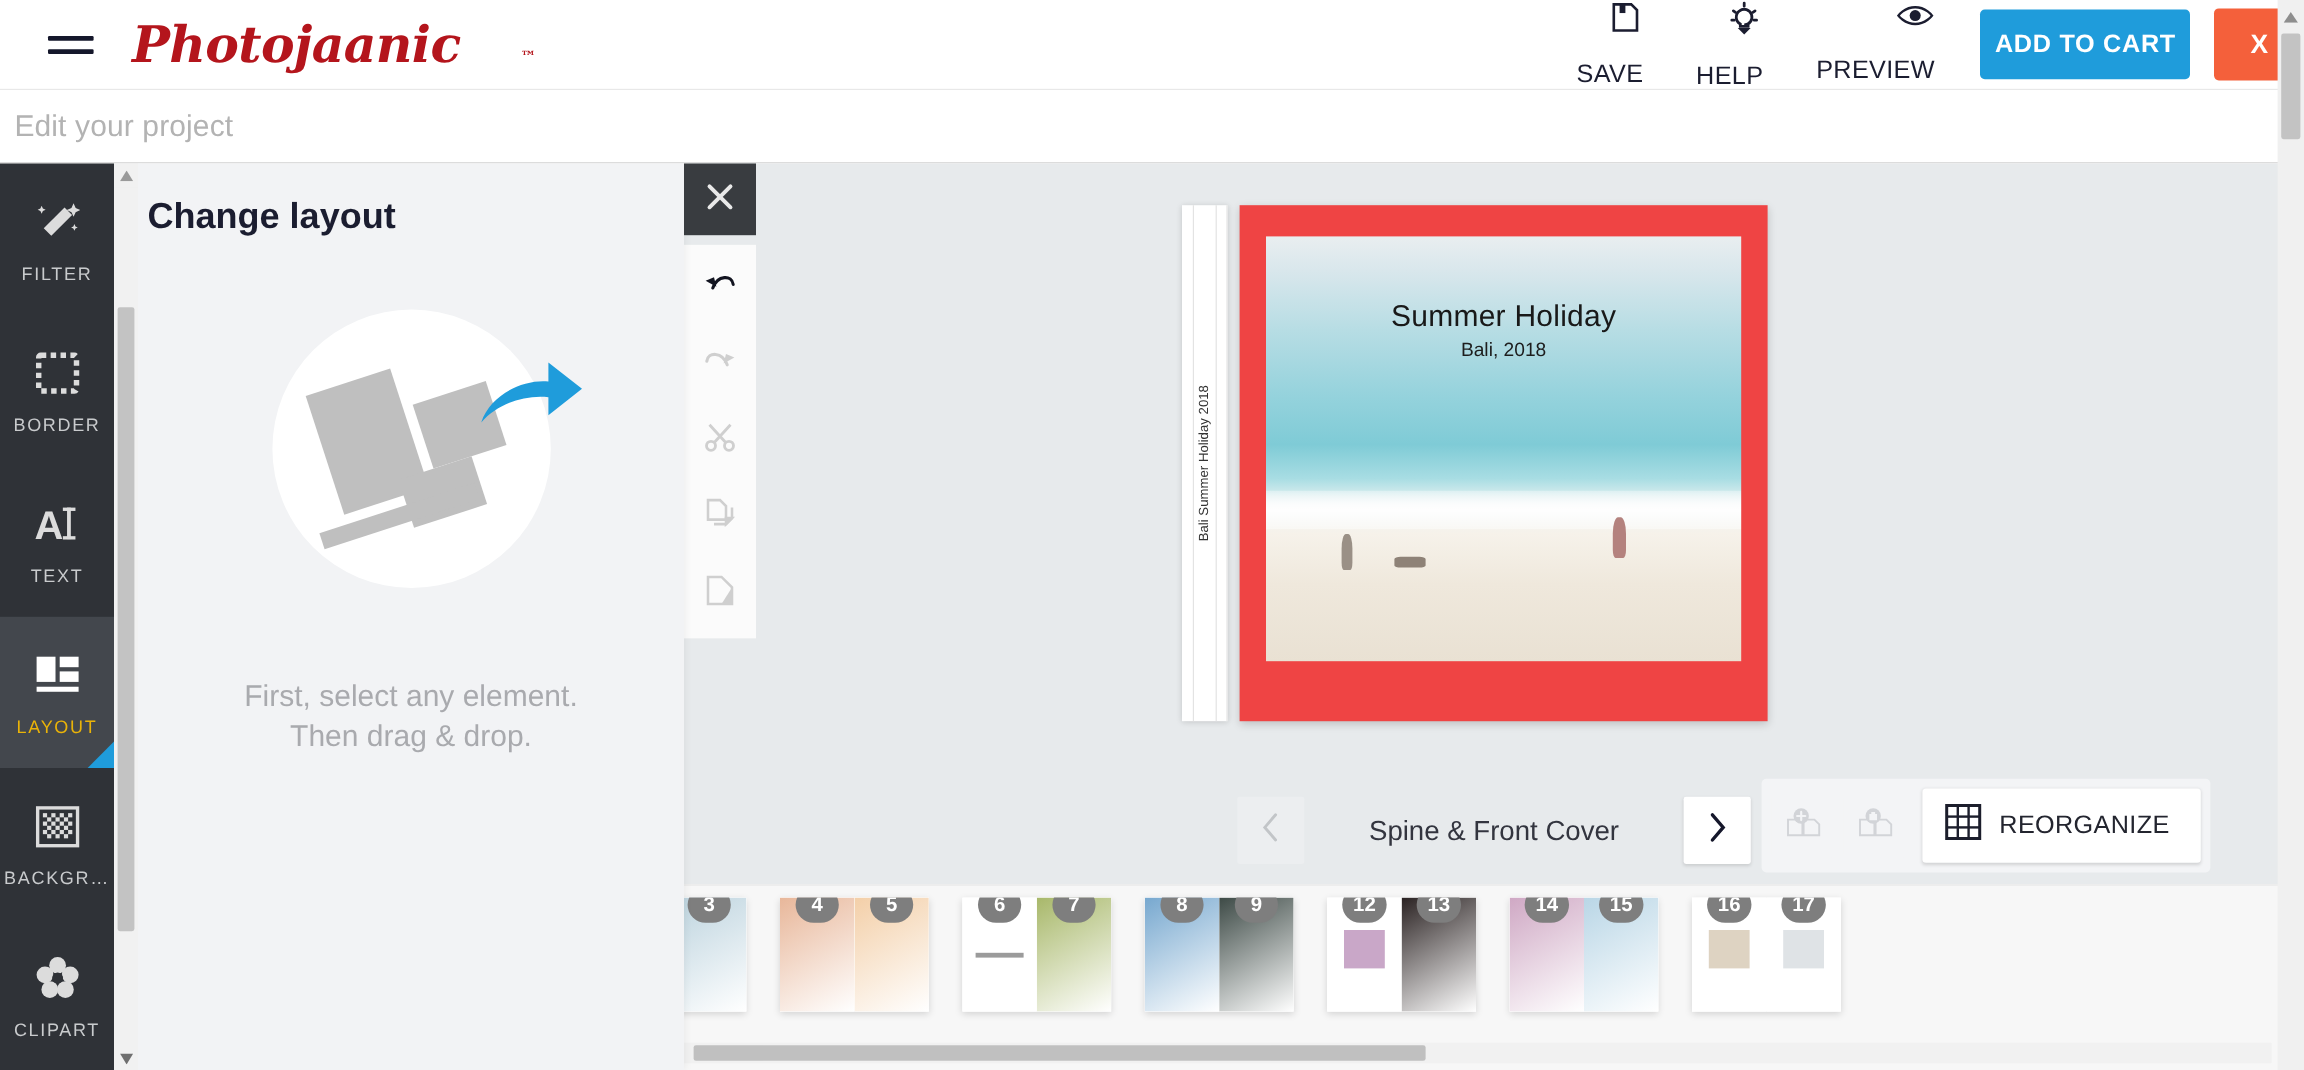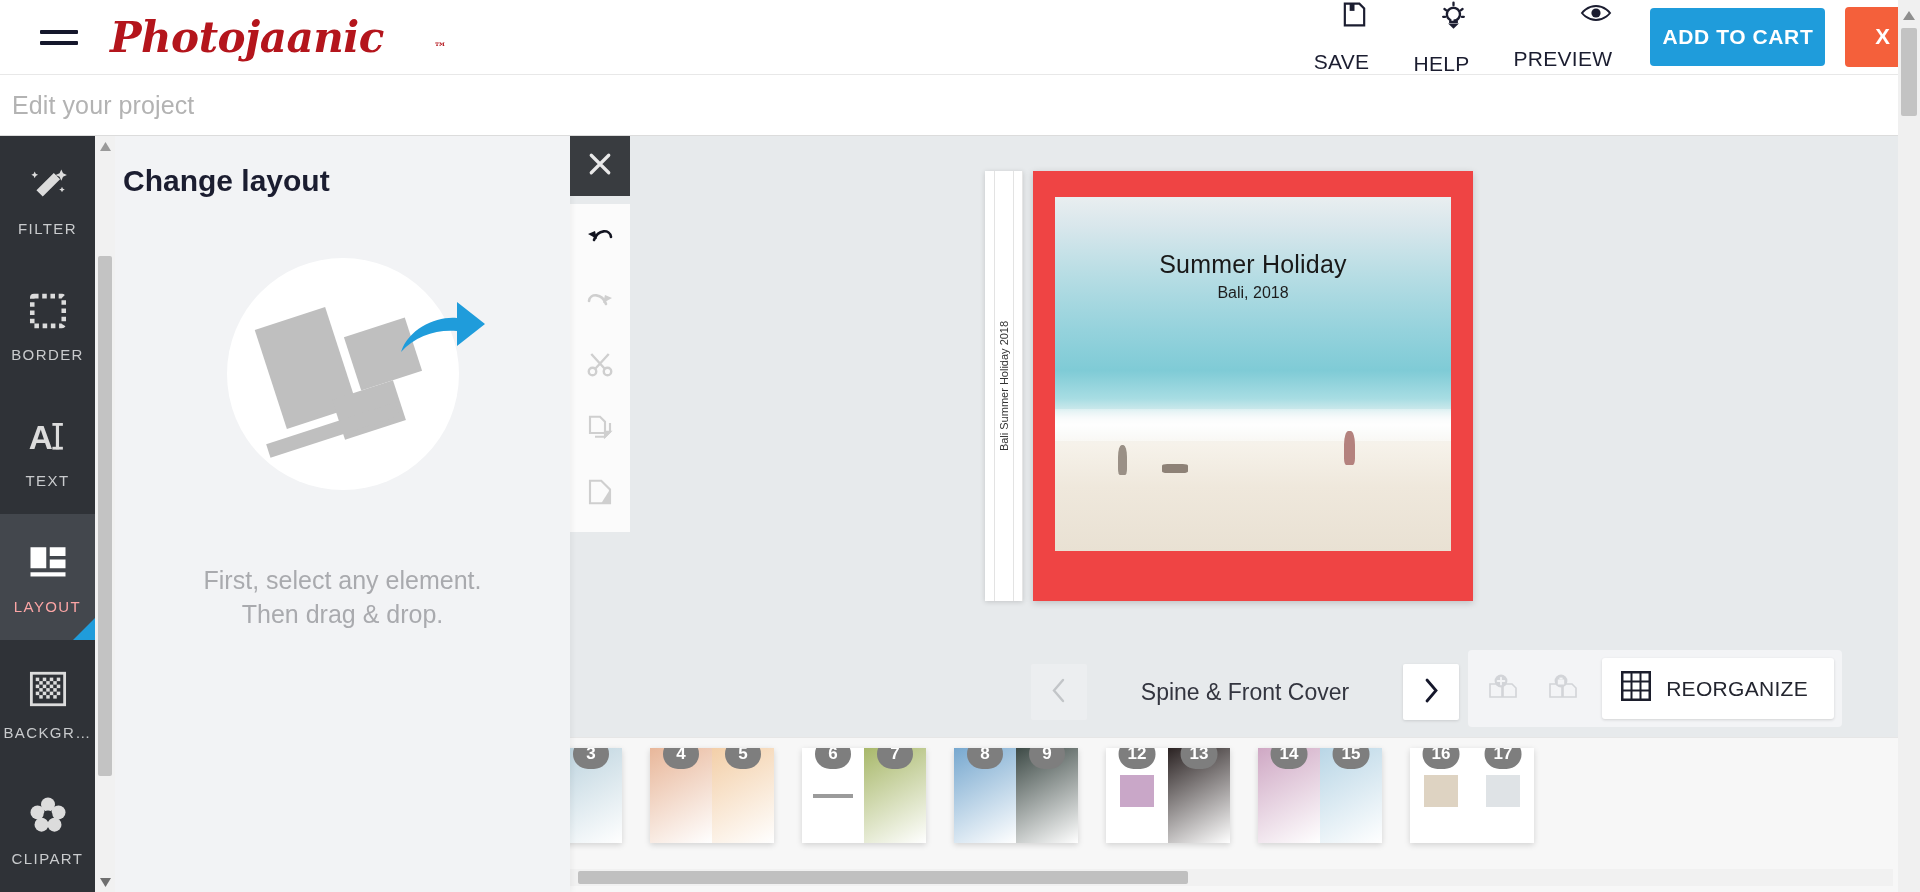--- a/index.html
+++ b/index.html
@@ -77,21 +77,21 @@
   }
   .rail-item.active { background: #43474d; }
   .rail-item.active::after {
     content: ""; position: absolute; right: 0; bottom: 0;
     border-style: solid; border-width: 0 0 22px 22px;
     border-color: transparent transparent #1f9cdb transparent;
   }
   .rail-label {
     color: #c9cbcd; font-size: 15px; letter-spacing: 1.4px; font-weight: 400;
   }
-  .rail-item.active .rail-label { color: #fca5a5; }
+  .rail-item.active .rail-label { color: #eab308; }
   .rail-icon { width: 46px; height: 46px; display:flex; align-items:center; justify-content:center; }
 
   .rail-scroll {
     position: absolute; top: 136px; left: 95px; width: 20px; bottom: 0;
     background: #f1f1f1; z-index: 31;
   }
   .rail-scroll .up, .rail-scroll .down {
     width: 20px; height: 20px; display:flex; align-items:center; justify-content:center;
     background: #f1f1f1; cursor: pointer;
   }

